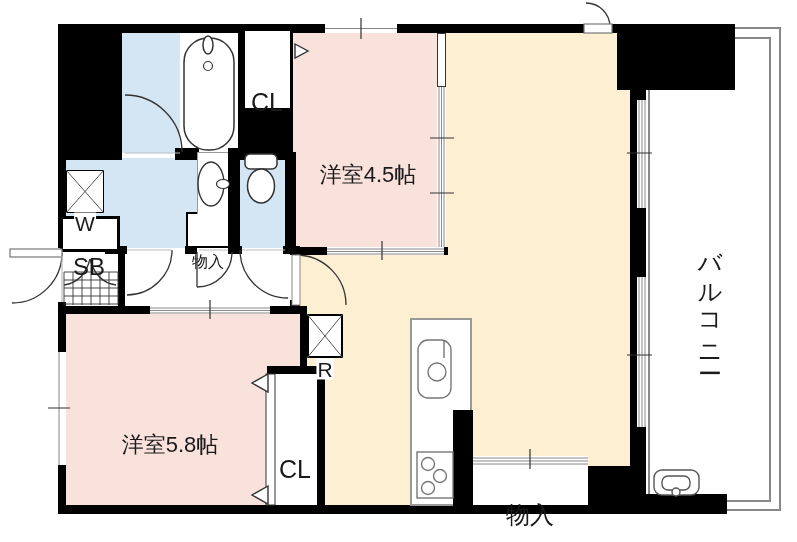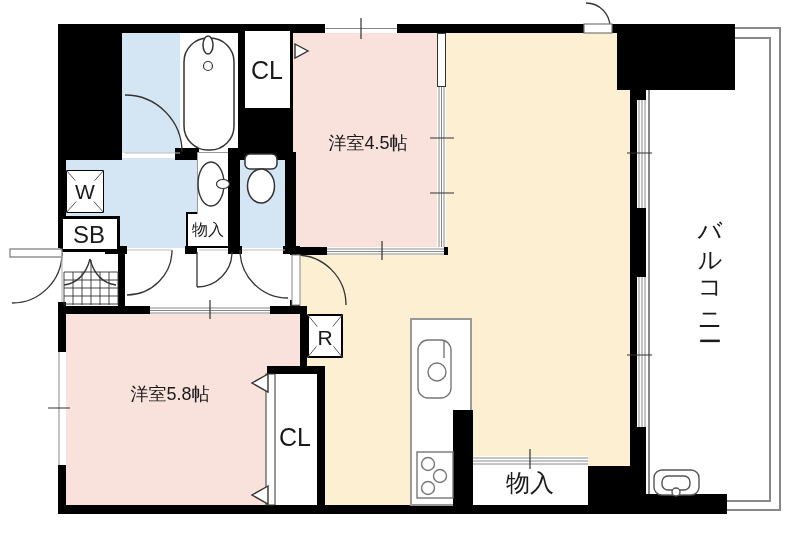--- a/index.html
+++ b/index.html
@@ -4,22 +4,22 @@
 <style>
   html,body{margin:0;padding:0;background:#fff;}
   #plan{position:relative;width:797px;height:542px;background:#ffffff;overflow:hidden;
         font-family:"Liberation Sans","DejaVu Sans",sans-serif;}
   .wall{position:absolute;background:#000;}
   .floor-pink{position:absolute;background:#f9e2dc;}
   .floor-cream{position:absolute;background:#fcefd2;}
   .floor-blue{position:absolute;background:#d4e6f4;}
   .whitebox{position:absolute;background:#fff;box-sizing:border-box;}
   .lbl{position:absolute;transform:translate(-50%,-50%);color:#1a1a1a;white-space:nowrap;
-       line-height:1;}
-  .lbl-room{font-size:18px;}
+       line-height:1;margin-top:32px;}
+  .lbl-room{font-size:22px;}
   .lbl-cl{font-size:25px;}
   .lbl-small{font-size:16px;}
   .lbl-mid{font-size:21px;}
   .lbl-sb{font-size:24px;}
   .lbl-vert{writing-mode:vertical-rl;font-size:24px;letter-spacing:4px;}
   .grayrect{position:absolute;border:2px solid #888;box-sizing:border-box;background:transparent;}
   svg.overlay{position:absolute;left:0;top:0;pointer-events:none;}
 </style>
 </head>
 <body>
@@ -174,21 +174,21 @@
       <path d="M150,308 H270 M150,310.5 H270 M150,313 H270"></path>
       <path d="M473,458 H588 M473,461 H588 M473,464 H588"></path>
     </g>
 
     <g stroke="#333" stroke-width="1.2">
       <path d="M361,18 V39 M48,408 H70 M627,153 H652 M627,355 H652 M430,138 H454 M430,193 H454 M382,241 V260 M210,300 V319 M530,449 V469"></path>
     </g>
   </svg>
 
   <div class="lbl lbl-room" style="left:368px;top:143px;">洋室4.5帖</div>
-  <div class="lbl lbl-room" style="left:170px;top:394px;">洋室5.8帖</div>
+  <div class="lbl lbl-room" style="left:170px;top:413px;">洋室5.8帖</div>
   <div class="lbl lbl-vert" style="left:710px;top:268px;">バルコニー</div>
   <div class="lbl lbl-cl" style="left:267px;top:70px;">CL</div>
   <div class="lbl lbl-cl" style="left:295px;top:437px;">CL</div>
   <div class="lbl lbl-sb" style="left:89px;top:235px;">SB</div>
   <div class="lbl lbl-mid" style="left:85px;top:191px;background:#fff;padding:0 1px;">W</div>
   <div class="lbl lbl-mid" style="left:325px;top:337px;background:#fff;padding:0 1px;">R</div>
   <div class="lbl lbl-small" style="left:208px;top:230px;">物入</div>
   <div class="lbl" style="left:530px;top:483px;font-size:24px;">物入</div>
 
 </div>

